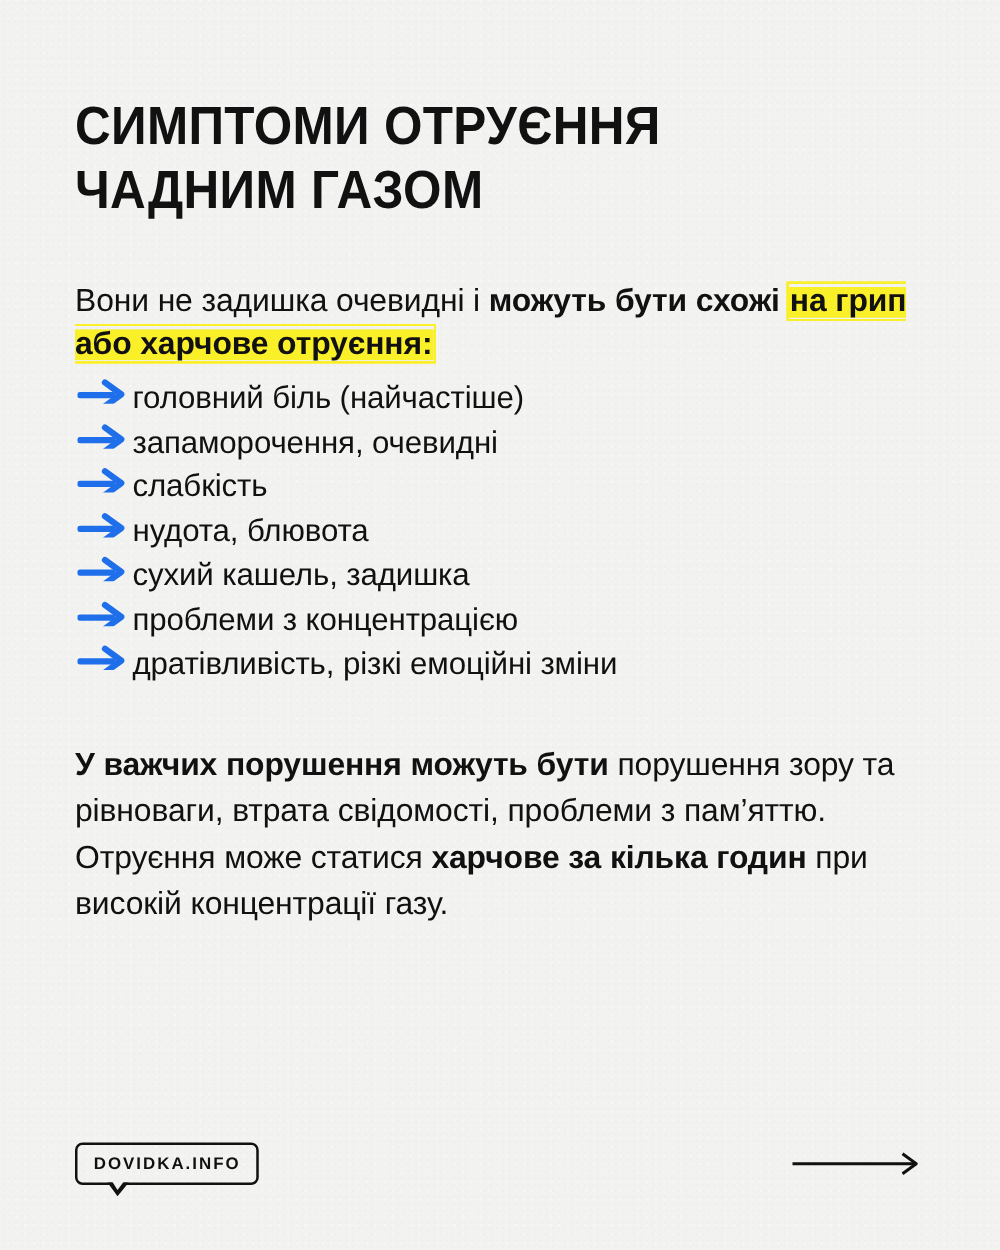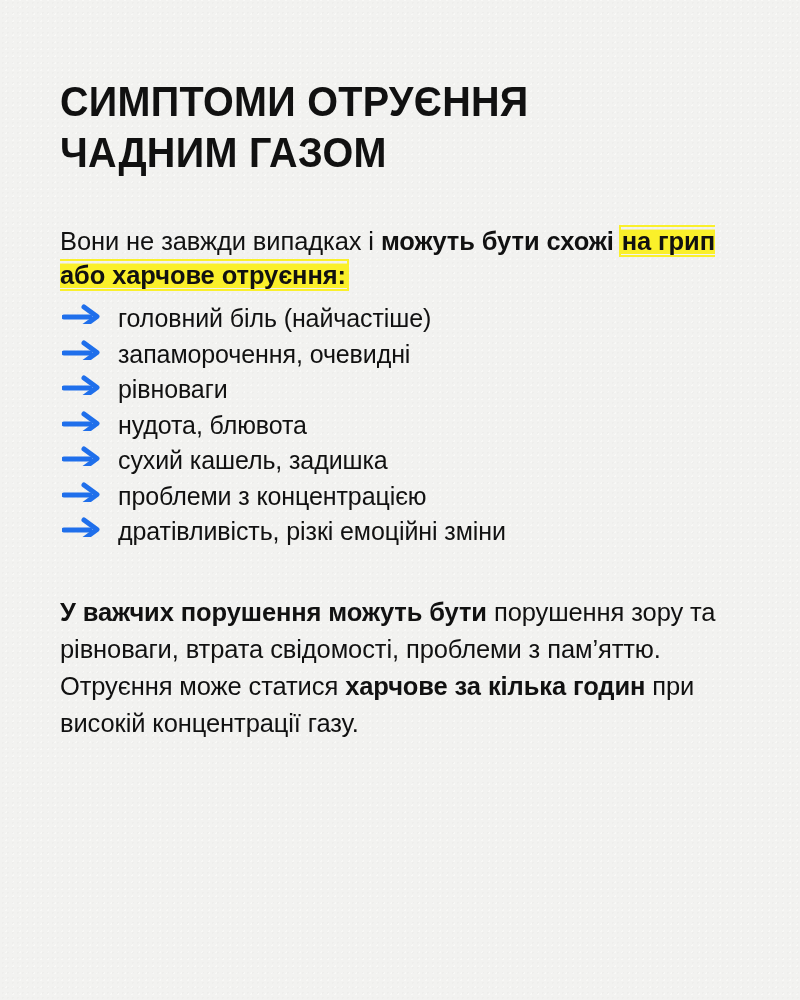--- a/index.html
+++ b/index.html
@@ -67,21 +67,20 @@
   }
 
   ul.symptoms {
     list-style: none;
     margin: 8px 0 0 0;
     padding: 0;
   }
   ul.symptoms li {
     display: flex;
     align-items: baseline;
-    gap: 12px;
     font-size: 25px;
     line-height: 1.42;
     letter-spacing: -0.1px;
     padding-left: 2px;
   }
   .arrow {
     flex: 0 0 auto;
     width: 44px;
     position: relative;
     top: -3px;
@@ -148,21 +147,21 @@
 <body>
 
 <div class="paper-texture"></div>
 
 <div class="card">
 
   <h1 class="title">СИМПТОМИ ОТРУЄННЯ
 ЧАДНИМ ГАЗОМ</h1>
 
   <p class="lead">
-    <span>Вони не завжди випадках і </span><span class="b">можуть бути схожі </span><span class="hl">на грип або харчове отруєння:</span>
+    <span>Вони не задишка очевидні і </span><span class="b">можуть бути схожі </span><span class="hl">на грип або харчове отруєння:</span>
   </p>
 
   <ul class="symptoms">
     <li>
       <span class="arrow">
         <svg width="44" height="22" viewBox="0 0 44 22">
           <path d="M2 15 L28 15" stroke="#1f6feb" stroke-width="5" stroke-linecap="round" fill="none"></path>
           <path d="M22 5 L35 14.5 L22 24" stroke="#1f6feb" stroke-width="5" stroke-linecap="round" stroke-linejoin="round" fill="none"></path>
         </svg>
       </span>
@@ -177,21 +176,21 @@
       </span>
       <span>запаморочення, очевидні</span>
     </li>
     <li>
       <span class="arrow">
         <svg width="44" height="22" viewBox="0 0 44 22">
           <path d="M2 15 L28 15" stroke="#1f6feb" stroke-width="5" stroke-linecap="round" fill="none"></path>
           <path d="M22 5 L35 14.5 L22 24" stroke="#1f6feb" stroke-width="5" stroke-linecap="round" stroke-linejoin="round" fill="none"></path>
         </svg>
       </span>
-      <span>рівноваги</span>
+      <span>слабкість</span>
     </li>
     <li>
       <span class="arrow">
         <svg width="44" height="22" viewBox="0 0 44 22">
           <path d="M2 15 L28 15" stroke="#1f6feb" stroke-width="5" stroke-linecap="round" fill="none"></path>
           <path d="M22 5 L35 14.5 L22 24" stroke="#1f6feb" stroke-width="5" stroke-linecap="round" stroke-linejoin="round" fill="none"></path>
         </svg>
       </span>
       <span>нудота, блювота</span>
     </li>
@@ -221,14 +220,26 @@
         </svg>
       </span>
       <span>дратівливість, різкі емоційні зміни</span>
     </li>
   </ul>
 
   <p class="para">
     <span class="b">У важчих порушення можуть бути</span><span> порушення зору та рівноваги, втрата свідомості, проблеми з пам’яттю. Отруєння може статися </span><span class="b">харчове за кілька годин</span><span> при високій концентрації газу.</span>
   </p>
 
+  <div class="footer">
+    <div class="logo">
+      <div class="logo-box">DOVIDKA.INFO</div>
+      <div class="logo-tail"></div>
+    </div>
+    <div class="next-arrow">
+      <svg width="108" height="22" viewBox="0 0 108 22">
+        <path d="M2 11 L100 11" stroke="#111" stroke-width="2.4" fill="none"></path>
+        <path d="M90 3 L101 11 L90 19" stroke="#111" stroke-width="2.4" fill="none" stroke-linejoin="round"></path>
+      </svg>
+    </div>
+  </div>
 
 </div>
 
 </body></html>

